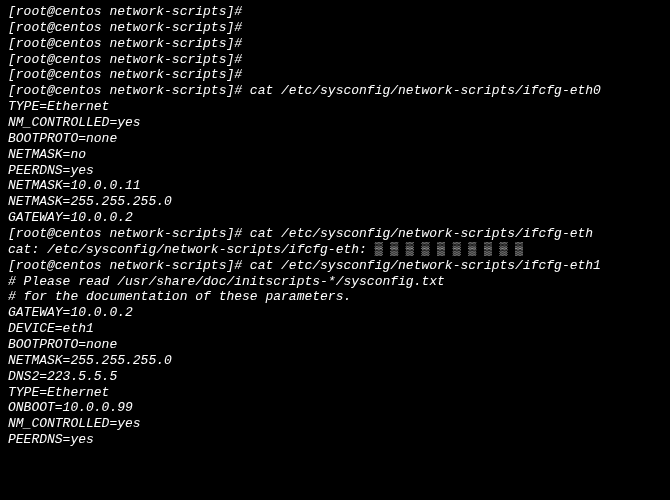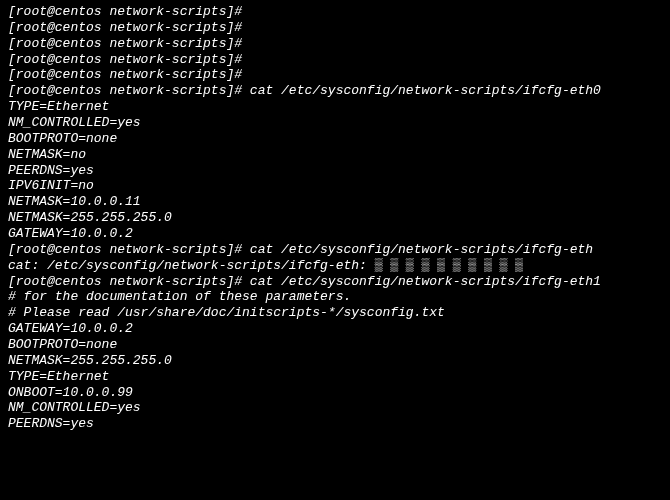--- a/index.html
+++ b/index.html
@@ -25,29 +25,30 @@
     <div class="line">[root@centos network-scripts]#</div>
     <div class="line">[root@centos network-scripts]#</div>
     <div class="line">[root@centos network-scripts]#</div>
     <div class="line">[root@centos network-scripts]#</div>
     <div class="line">[root@centos network-scripts]# cat /etc/sysconfig/network-scripts/ifcfg-eth0</div>
     <div class="line">TYPE=Ethernet</div>
     <div class="line">NM_CONTROLLED=yes</div>
     <div class="line">BOOTPROTO=none</div>
     <div class="line">NETMASK=no</div>
     <div class="line">PEERDNS=yes</div>
-    <div class="line">IPV6INIT=no</div>
     <div class="line">NETMASK=10.0.0.11</div>
     <div class="line">NETMASK=255.255.255.0</div>
     <div class="line">GATEWAY=10.0.0.2</div>
     <div class="line">[root@centos network-scripts]# cat /etc/sysconfig/network-scripts/ifcfg-eth</div>
     <div class="line">cat: /etc/sysconfig/network-scripts/ifcfg-eth: ▒ ▒ ▒ ▒ ▒ ▒ ▒ ▒ ▒ ▒</div>
     <div class="line">[root@centos network-scripts]# cat /etc/sysconfig/network-scripts/ifcfg-eth1</div>
+    <div class="line"># Please read /usr/share/doc/initscripts-*/sysconfig.txt</div>
     <div class="line"># for the documentation of these parameters.</div>
-    <div class="line"># Please read /usr/share/doc/initscripts-*/sysconfig.txt</div>
     <div class="line">GATEWAY=10.0.0.2</div>
+    <div class="line">DEVICE=eth1</div>
     <div class="line">BOOTPROTO=none</div>
     <div class="line">NETMASK=255.255.255.0</div>
+    <div class="line">DNS2=223.5.5.5</div>
     <div class="line">TYPE=Ethernet</div>
     <div class="line">ONBOOT=10.0.0.99</div>
     <div class="line">NM_CONTROLLED=yes</div>
     <div class="line">PEERDNS=yes</div>
   </div>
 
 </body></html>

